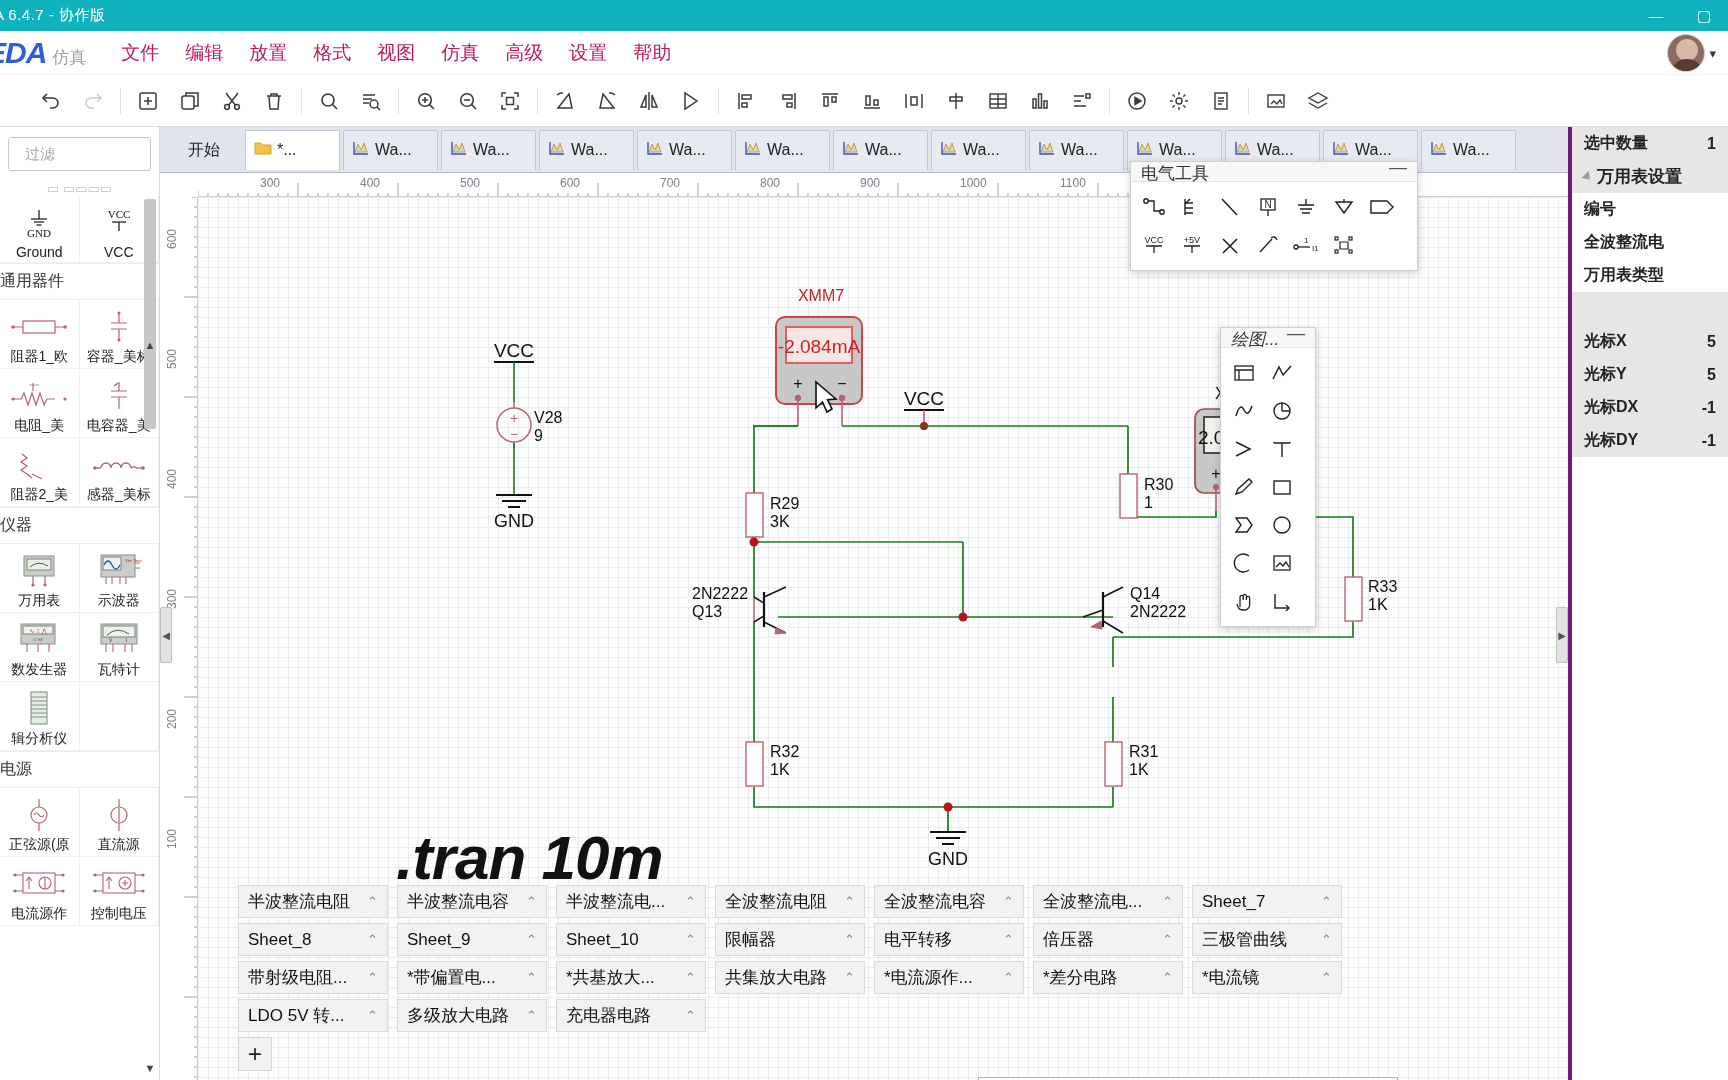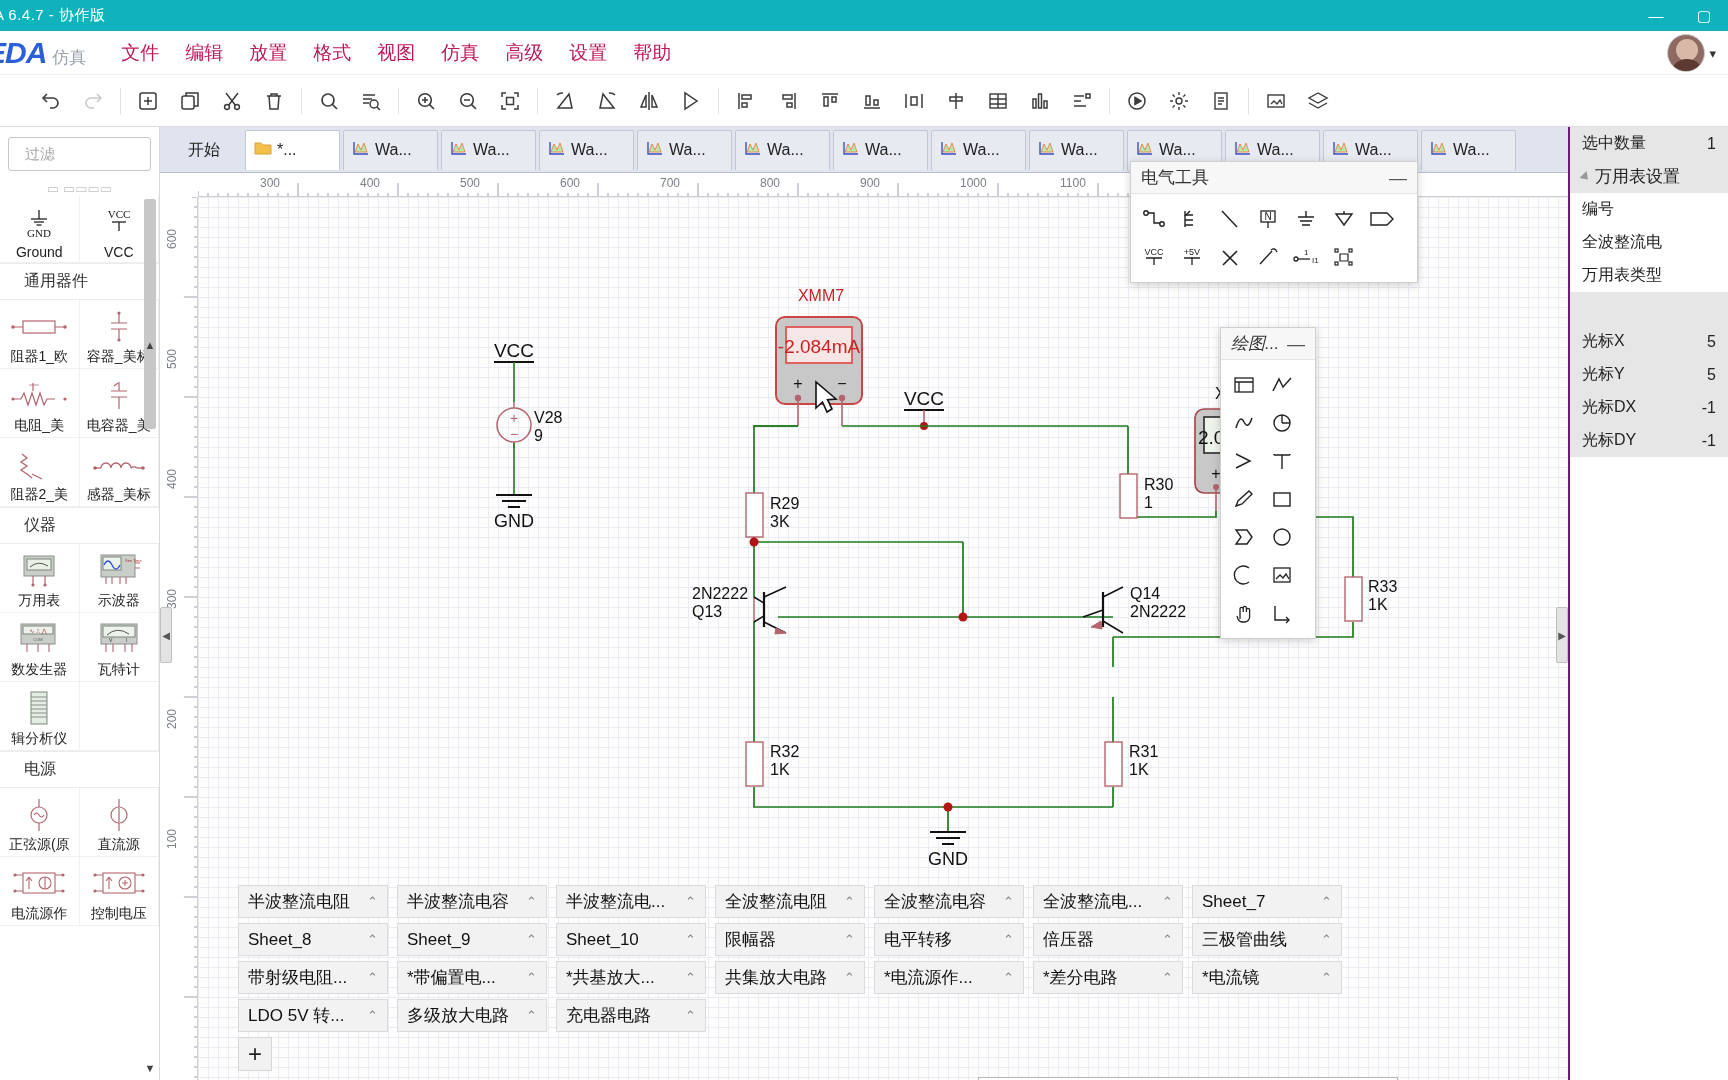--- a/index.html
+++ b/index.html
@@ -45,21 +45,21 @@
   
   .body-row { display:flex; height:calc(1080px - 31px - 44px - 52px); }
 
   
   .leftpanel { width:160px; background:#fff; border-right:1px solid #d9d9d9; position:relative;
      display:flex; flex-direction:column; }
   .filterbox { margin:10px 8px 8px 8px; height:34px; border:1px solid #c8c8c8; border-radius:3px;
      display:flex; align-items:center; padding:0 16px; color:#a8a8a8; font-size:15px; background:#fff;}
   .lib-scroll { flex:1; overflow:hidden; position:relative; }
   .lib-partial { font-size:13px; color:#555; text-align:center; padding:2px 0 0 0; opacity:.35;}
-  .grp-head { font-size:16px; color:#333; padding:7px 24px; border-top:1px solid #ececec;
+  .grp-head { font-size:16px; color:#333; padding:7px 0; border-top:1px solid #ececec;
      border-bottom:1px solid #ececec; background:#fff;}
   .cells { display:flex; flex-wrap:wrap; }
   .cell { width:50%; border-right:1px solid #f0f0f0; border-bottom:1px solid #f0f0f0;
      padding:6px 2px 2px 2px; text-align:center; }
   .cell .sym { height:42px; display:flex; align-items:center; justify-content:center; }
   .cell .cap { font-size:14px; color:#222; white-space:nowrap; overflow:hidden;text-align:center; }
   .lib-vscroll { position:absolute; right:2px; top:28px; width:14px; bottom:26px; }
   .lib-vscroll .bar { position:absolute; top:44px; left:1px; width:12px; height:230px;
      background:#c7c7c7; border-radius:2px;}
   .lib-arrow { position:absolute; right:2px; width:14px; text-align:center; font-size:11px; color:#444;}
@@ -87,29 +87,29 @@
        repeating-linear-gradient(to bottom, #e9ecf2 0 1px, transparent 1px 10px),
        #fdfdfd; }
 
   .collapse-h { position:absolute; width:12px; height:56px; background:#e3e3e3;
      border:1px solid #c0c0c0; display:flex; align-items:center; justify-content:center;
      font-size:10px; color:#555; border-radius:2px; z-index:40;}
 
   
   .palette { position:absolute; background:#fff; border:1px solid #cfcfcf;
      box-shadow:0 2px 8px rgba(0,0,0,.18); z-index:50; }
-  .palette .phead { height:32px; display:flex; align-items:center; justify-content:space-between;
+  .palette .phead { height:20px; display:flex; justify-content:space-between;
      padding:0 10px; font-size:17px; color:#333; background:#f7f7f7; border-bottom:1px solid #e4e4e4;}
   .palette .pbody { display:flex; flex-wrap:wrap; padding:6px 4px; }
   .pitem { width:38px; height:38px; display:flex; align-items:center; justify-content:center; }
   .pmin { font-size:18px; line-height:10px; color:#555; }
 
   
-  .rightpanel { width:160px; background:#fff; border-left:2px solid #701a75; position:relative;
-     font-size:16px; color:#222; }
+  .rightpanel { width:160px; background:#fff; border-left:4px solid #701a75; position:relative;
+     font-size:16px; color:#222;font-weight:bold; }
   .rp-row { display:flex; align-items:center; height:33px; padding:0 12px;
      justify-content:space-between; }
   .rp-row.gray { background:#e6e6e6; }
   .rp-row.sec { background:#e6e6e6; font-size:17px; }
   .rp-row .val { color:#222; }
   .rp-tri { display:inline-block; width:0;height:0;border-left:7px solid #9a9a9a;
      border-top:5px solid transparent;border-bottom:5px solid transparent; margin-right:6px;
      transform:rotate(45deg);}
 
   
@@ -930,20 +930,21 @@
           <circle cx="750" cy="610" r="4.5" fill="#b31414"></circle>
           <circle cx="765" cy="420" r="4.5" fill="#b31414"></circle>
 
           <g>
             <path d="M732 635h36M738 641h24M744 647h12" stroke="#111" stroke-width="1.8" fill="none"></path>
             <text x="750" y="668" font-size="18" text-anchor="middle" fill="#111" font-family="Liberation Serif,serif">GND</text>
           </g>
         </svg>
 
         
+        <div class="tranlabel" style="left:198px; top:625px; font-size:62px;">.tran 10m</div>
 
         
         <div class="titleblock" style="left:780px; top:880px; width:420px; height:60px;">
           <div class="tl">TITLE:</div>
         </div>
       </div>
 
       <div class="collapse-h" style="left:0px; top:480px;">◀</div>
       <div class="collapse-h" style="right:0px; top:480px;">▶</div>
 

